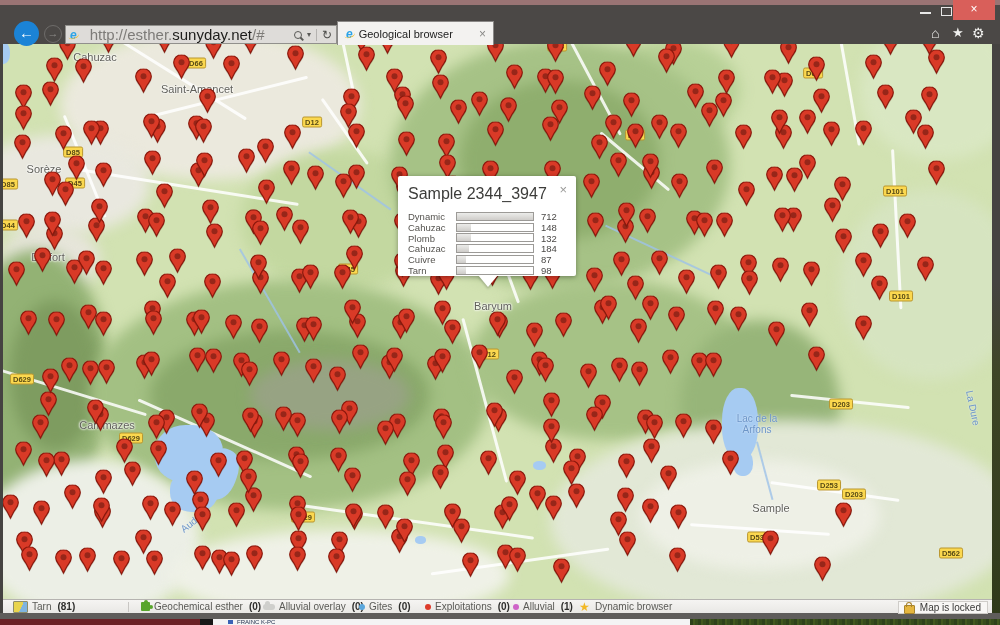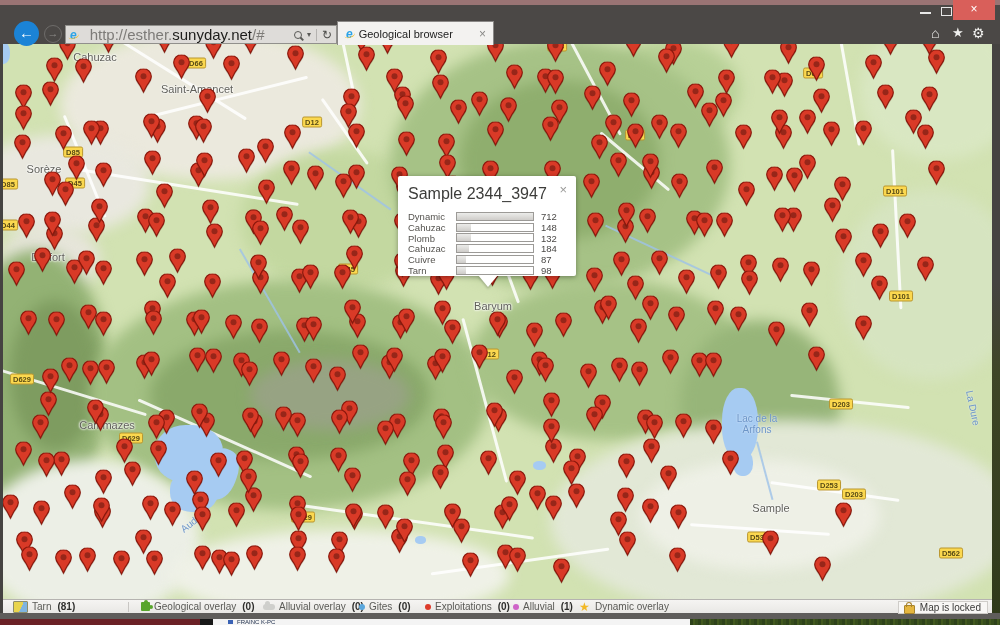--- a/index.html
+++ b/index.html
@@ -1745,21 +1745,21 @@
       <span class="ic ic-lock"></span>
       <span>Map is locked</span>
     </div>
   <div class="sb-item" style="left: 10px;">
         <span class="ic ic-map"></span>
         <span>Tarn</span>
         <span class="sb-count">(81)</span>
       </div>
       <div class="sb-item" style="left: 138px;">
         <span class="ic ic-puzzle"></span>
-        <span>Geological overlay</span>
+        <span>Geochemical esther</span>
         <span class="sb-count">(0)</span>
       </div>
       <div class="sb-item" style="left: 260px;">
         <span class="ic ic-cloud"></span>
         <span>Alluvial overlay</span>
         <span class="sb-count">(0)</span>
       </div>
       <div class="sb-item" style="left: 356px;">
         <span class="ic ic-dot-blue"></span>
         <span>Gites</span>
@@ -1770,19 +1770,19 @@
         <span>Exploitations</span>
         <span class="sb-count">(0)</span>
       </div>
       <div class="sb-item" style="left: 510px;">
         <span class="ic ic-dot-magenta"></span>
         <span>Alluvial</span>
         <span class="sb-count">(1)</span>
       </div>
       <div class="sb-item" style="left: 576px;">
         <span class="ic ic-star"></span>
-        <span>Dynamic overlay</span>
+        <span>Dynamic browser</span>
       </div>
       <div class="sb-sep" style="left: 125px;"></div>
       <div class="sb-sep" style="left: 566px;"></div>
     </div>
 
 </div>
 
 </body></html>

